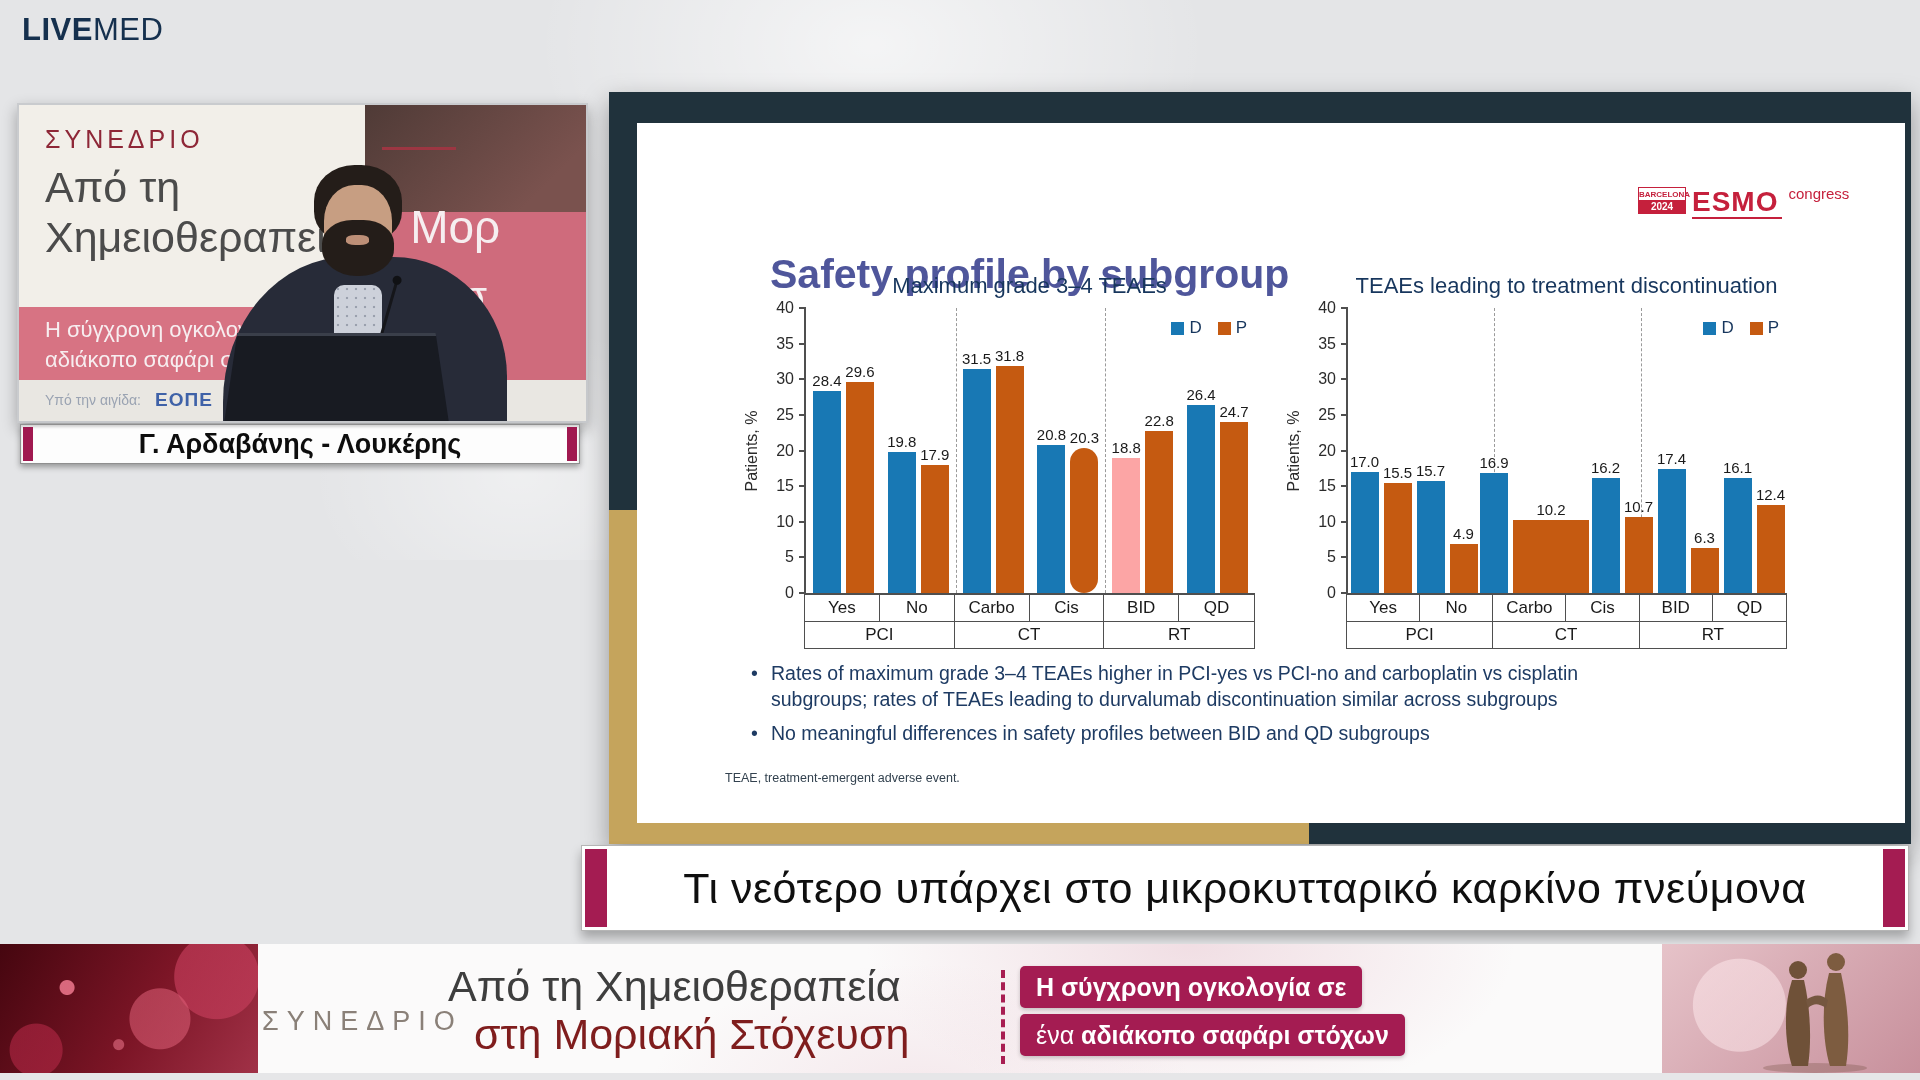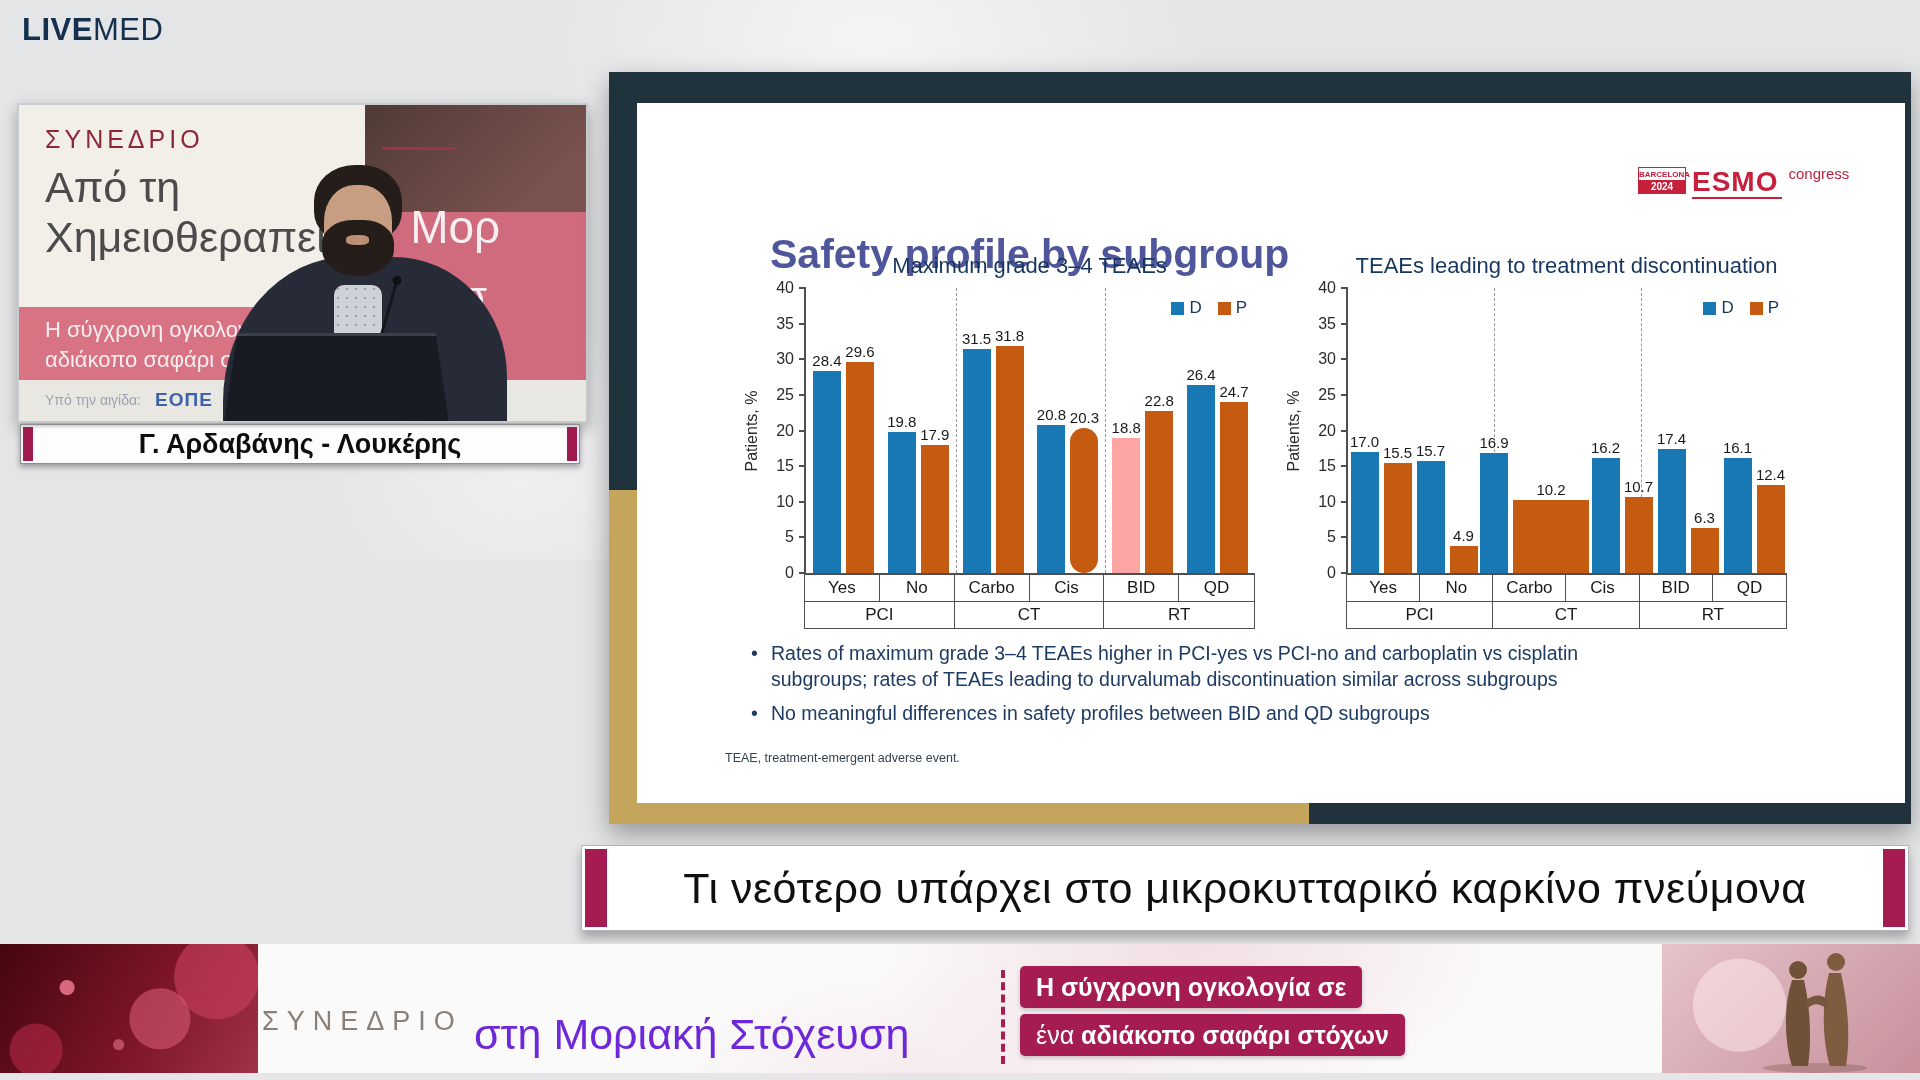--- a/index.html
+++ b/index.html
@@ -54,21 +54,21 @@
 
   
   .name-bar{position:absolute;left:20px;top:424px;width:558px;height:38px;background:#fdfdfd;
          border:1px solid #8f8f8f;box-shadow:0 3px 6px rgba(0,0,0,.35), inset 0 2px 3px rgba(0,0,0,.18);
          display:flex;align-items:center;justify-content:center;}
   .name-bar::before,.name-bar::after{content:"";position:absolute;top:2px;bottom:2px;width:10px;background:#a01950;}
   .name-bar::before{left:2px;} .name-bar::after{right:2px;}
   .name-text{font-size:27px;font-weight:700;color:#0d0d0d;}
 
   
-  .slide{position:absolute;left:609px;top:72px;width:1302px;height:752px;background:#20323c;
+  .slide{position:absolute;left:609px;top:92px;width:1302px;height:752px;background:#20323c;
          box-shadow:0 10px 24px rgba(0,0,0,.35);}
   .slide-gold-left{position:absolute;left:0;top:418px;width:28px;bottom:0;background:#c5a45c;}
   .slide-gold-bottom{position:absolute;left:0;bottom:0;width:700px;height:21px;background:#c5a45c;}
   .slide-white{position:absolute;left:28px;top:31px;right:6px;bottom:21px;background:#ffffff;}
 
   
   .esmo{position:absolute;left:1001px;top:64px;display:flex;align-items:flex-start;gap:6px;}
   .esmo-tag{width:46px;background:#fff;border:1px solid #c5203c;font-weight:700;text-align:center;}
   .esmo-tag .t1{display:block;font-size:8px;color:#c5203c;padding:2px 0 1px;}
   .esmo-tag .t2{display:block;font-size:10px;color:#fff;background:#c5203c;padding:1px 0;}
@@ -132,21 +132,21 @@
                     radial-gradient(circle at 62% 55%, rgba(222,96,120,.55) 0 30px, transparent 31px),
                     radial-gradient(circle at 84% 24%, rgba(198,62,92,.65) 0 42px, transparent 43px),
                     radial-gradient(circle at 14% 78%, rgba(180,40,70,.6) 0 26px, transparent 27px),
                     linear-gradient(120deg,#45060f,#7c1526 55%,#a23248);}
   .art-right{position:absolute;right:0;top:0;width:258px;height:100%;
          background:radial-gradient(circle at 30% 45%, rgba(255,235,238,.5) 0 46px, transparent 47px),
                     linear-gradient(135deg,#e6c3c9,#c78f9b);}
   .art-right svg{position:absolute;right:30px;bottom:6px;}
   .footer-kicker{position:absolute;left:262px;top:1006px;font-size:27px;letter-spacing:8px;color:#8a8078;}
   .footer-title1{position:absolute;left:448px;top:962px;font-size:43px;font-weight:400;color:#3e3e3e;}
-  .footer-title2{position:absolute;left:474px;top:1010px;font-size:43px;font-weight:400;color:#6d28d9;}
+  .footer-title2{position:absolute;left:474px;top:1010px;font-size:43px;font-weight:400;color:#7f1d1d;}
   .footer-divider{position:absolute;left:1001px;top:970px;height:94px;border-left:4px dashed #a81e52;}
   .pill{position:absolute;left:1020px;height:42px;line-height:42px;background:#a41c52;border-radius:5px;
         color:#fff;font-size:25px;padding:0 16px;white-space:nowrap;box-shadow:0 2px 4px rgba(0,0,0,.2);}
   .pill-1{top:966px;font-weight:700;}
   .pill-2{top:1014px;}
   .pill-2 .bold{font-weight:700;}
   
 </style>
 </head>
 <body>
@@ -354,21 +354,21 @@
                   <div class="bar-val">17.0</div>
                 </div>
                 <div class="bar" style="height: 110.438px; background: rgb(197, 90, 17);">
                   <div class="bar-val">15.5</div>
                 </div>
               </div>
               <div class="bar-group">
                 <div class="bar" style="height: 111.862px; background: rgb(24, 120, 180);">
                   <div class="bar-val">15.7</div>
                 </div>
-                <div class="bar" style="height: 27px; background: rgb(197, 90, 17);">
+                <div class="bar" style="height: 49px; background: rgb(197, 90, 17);">
                   <div class="bar-val">4.9</div>
                 </div>
               </div>
               <div class="bar-group">
                 <div class="bar" style="height: 120.412px; background: rgb(24, 120, 180);">
                   <div class="bar-val">16.9</div>
                 </div>
                 <div class="bar" style="height: 72.675px; background: rgb(197, 90, 17); padding-left: 48px;">
                   <div class="bar-val">10.2</div>
                 </div>
@@ -435,20 +435,21 @@
         <ellipse cx="75" cy="120" rx="52" ry="5" fill="rgba(90,60,40,.25)"></ellipse>
         <circle cx="58" cy="22" r="9" fill="#6f5138"></circle>
         <path d="M52,32 C42,62 46,100 52,118 L68,118 C72,92 70,58 64,32 Z" fill="#6f5138"></path>
         <circle cx="96" cy="14" r="9" fill="#7d5c40"></circle>
         <path d="M89,25 C80,60 84,100 90,118 L106,118 C111,86 107,52 101,25 Z" fill="#7d5c40"></path>
         <path d="M66,52 C74,46 82,46 88,52 L86,60 C78,55 74,55 68,60 Z" fill="#755740"></path>
       </svg>
     </div>
   </div>
   <div class="footer-kicker">ΣΥΝΕΔΡΙΟ</div>
+  <div class="footer-title1">Από τη Χημειοθεραπεία</div>
   <div class="footer-title2">στη Μοριακή Στόχευση</div>
   <div class="footer-divider"></div>
   <div class="pill pill-2">
     <span>ένα </span><span class="bold">αδιάκοπο σαφάρι στόχων</span>
   </div>
   <div class="pill pill-1">Η σύγχρονη ογκολογία σε</div>
   <div class="footer-bottom-strip"></div>
 
 </div>
 

